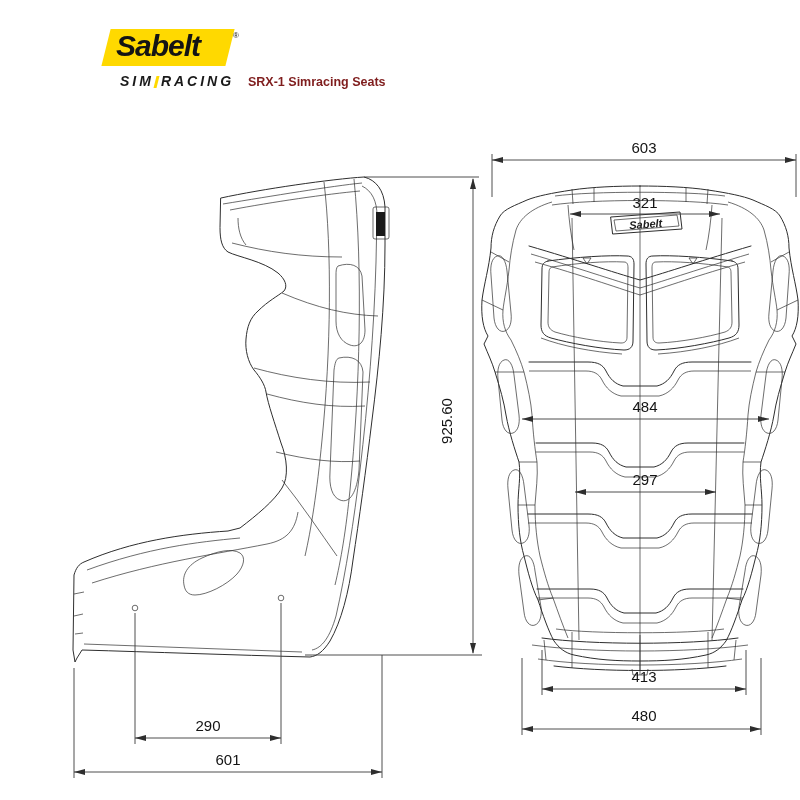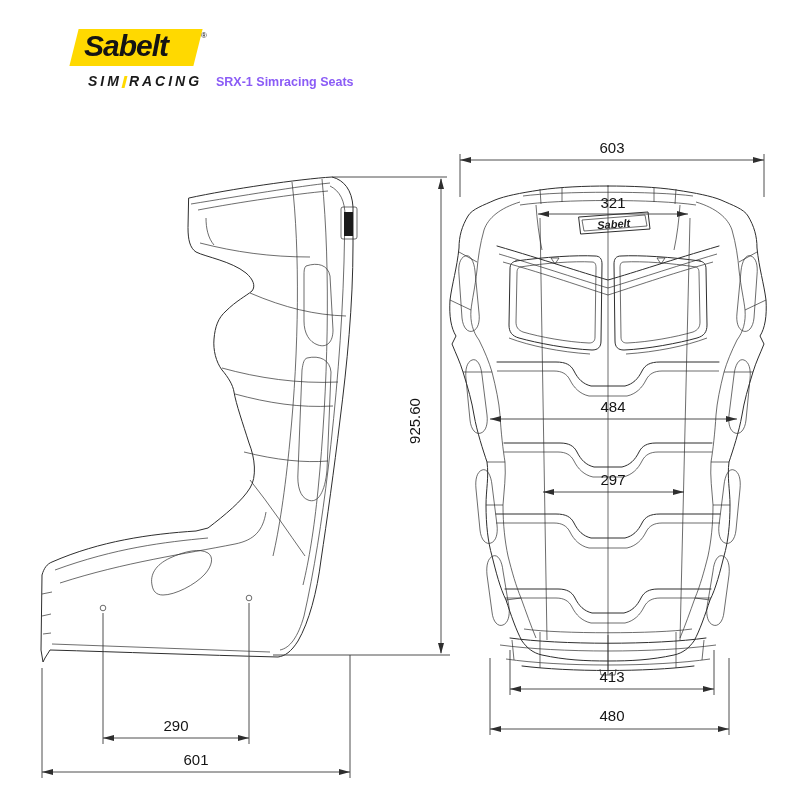--- a/index.html
+++ b/index.html
@@ -1,21 +1,21 @@
 <!DOCTYPE html>
 <html style="--brand-yellow: #FFD900; --line-color: #2e2e2e;"><head>
 <meta charset="utf-8">
 <style>
   html,body{margin:0;padding:0;}
   body{
     width:800px;height:800px;position:relative;overflow:hidden;
     background:#ffffff;
     font-family:"Liberation Sans", sans-serif;
   }
-  #stage{position:absolute;inset:0;}
+  #stage{position:absolute;inset:0;margin-left:32px;}
   
   .brand{position:absolute;left:0;top:0;width:420px;height:100px;z-index:5;}
   .logo-box{
     position:absolute;left:74px;top:29px;width:124px;height:37px;
     background:var(--brand-yellow,#FFD900);
     transform:skewX(-14deg);
   }
   .logo-text{
     position:absolute;left:84px;top:29px;
     font-style:italic;font-weight:bold;font-size:30px;line-height:34px;
@@ -28,21 +28,21 @@
     position:absolute;left:88px;top:73px;
     font-style:italic;font-weight:bold;font-size:14px;color:#1a1a1a;
     letter-spacing:3px;white-space:nowrap;
   }
   .sub-divider{
     display:inline-block;width:3px;height:12px;margin:0 3px -2px 1px;
     background:var(--brand-yellow,#FFD900);transform:skewX(-14deg);
   }
   .product-title{
     position:absolute;left:216px;top:75px;
-    font-weight:bold;font-size:12.5px;color:#8b5cf6;letter-spacing:0;
+    font-weight:bold;font-size:12.5px;color:#7f1d1d;letter-spacing:0;
   }
   
   svg{position:absolute;inset:0;}
   .art{stroke:var(--line-color,#2e2e2e);stroke-width:1;fill:none;stroke-linecap:round;stroke-linejoin:round;}
   .art-thin{stroke:var(--line-color,#2e2e2e);stroke-width:0.7;fill:none;}
   .dim-line{stroke:#3a3a3a;stroke-width:0.9;fill:none;}
   .dim-arrow{fill:#2e2e2e;stroke:none;}
   .dim-text{
     font-family:"Liberation Sans", sans-serif;font-size:15px;fill:#141414;
   }

